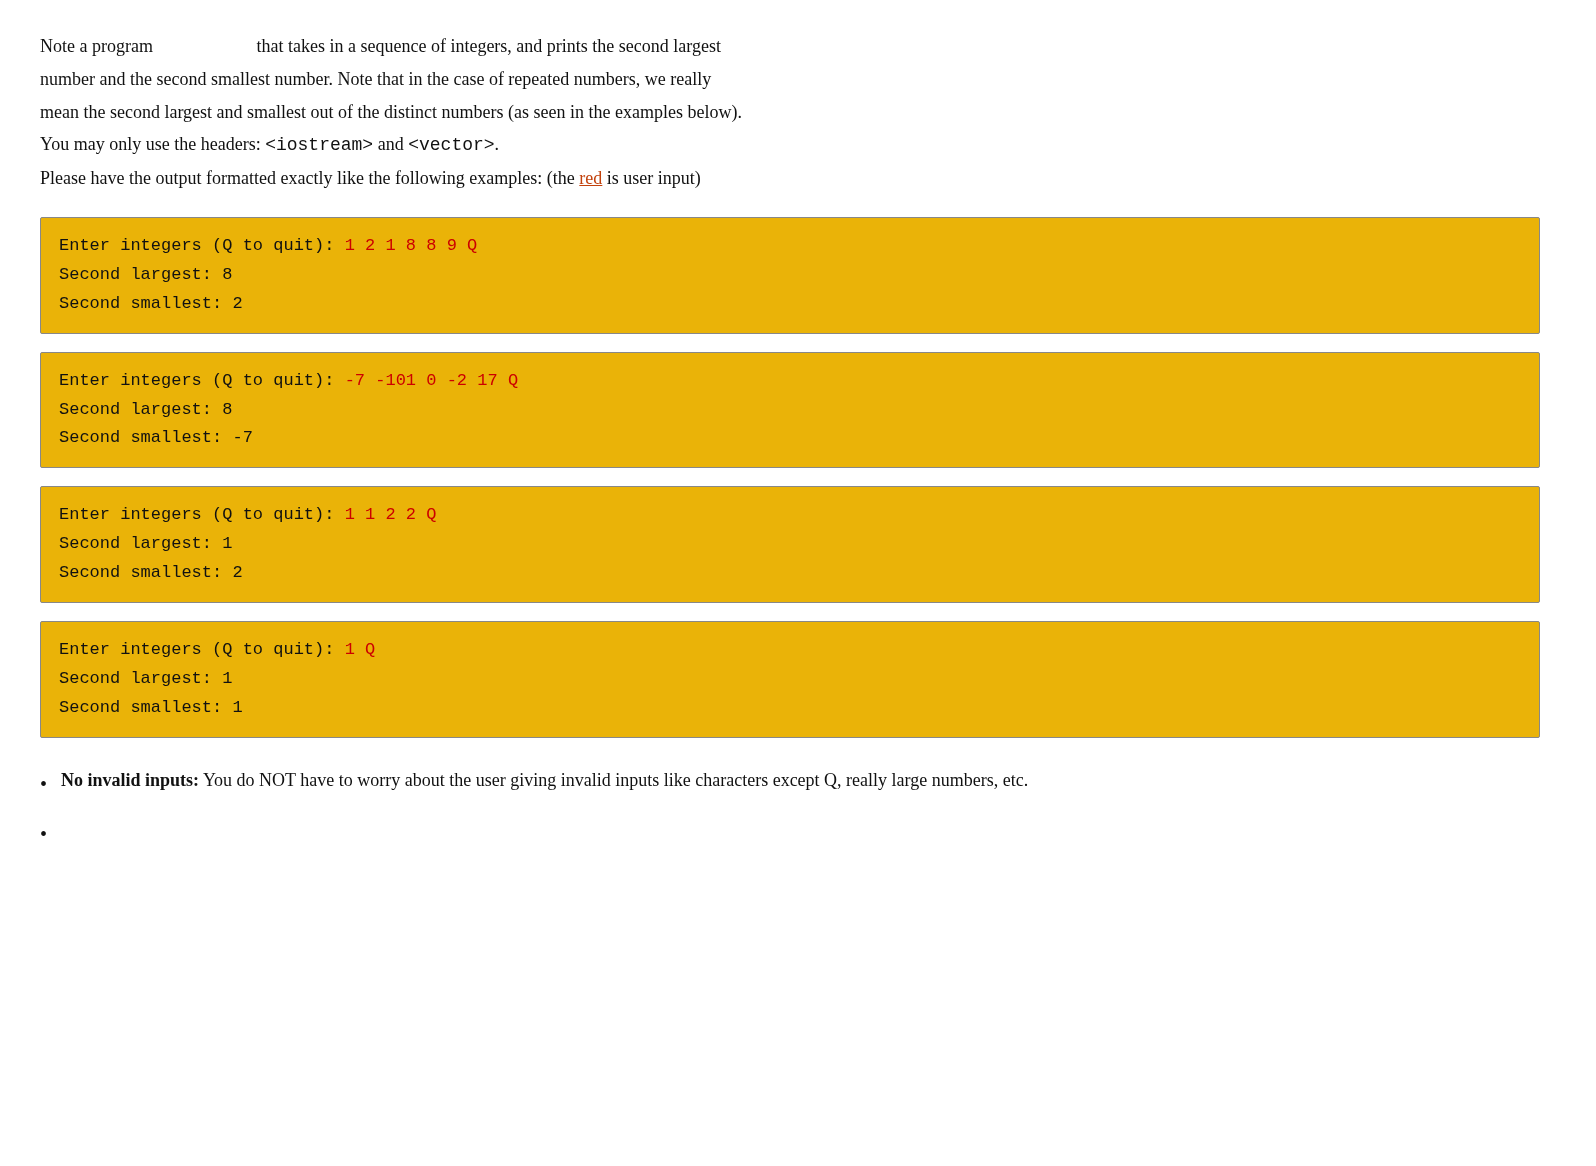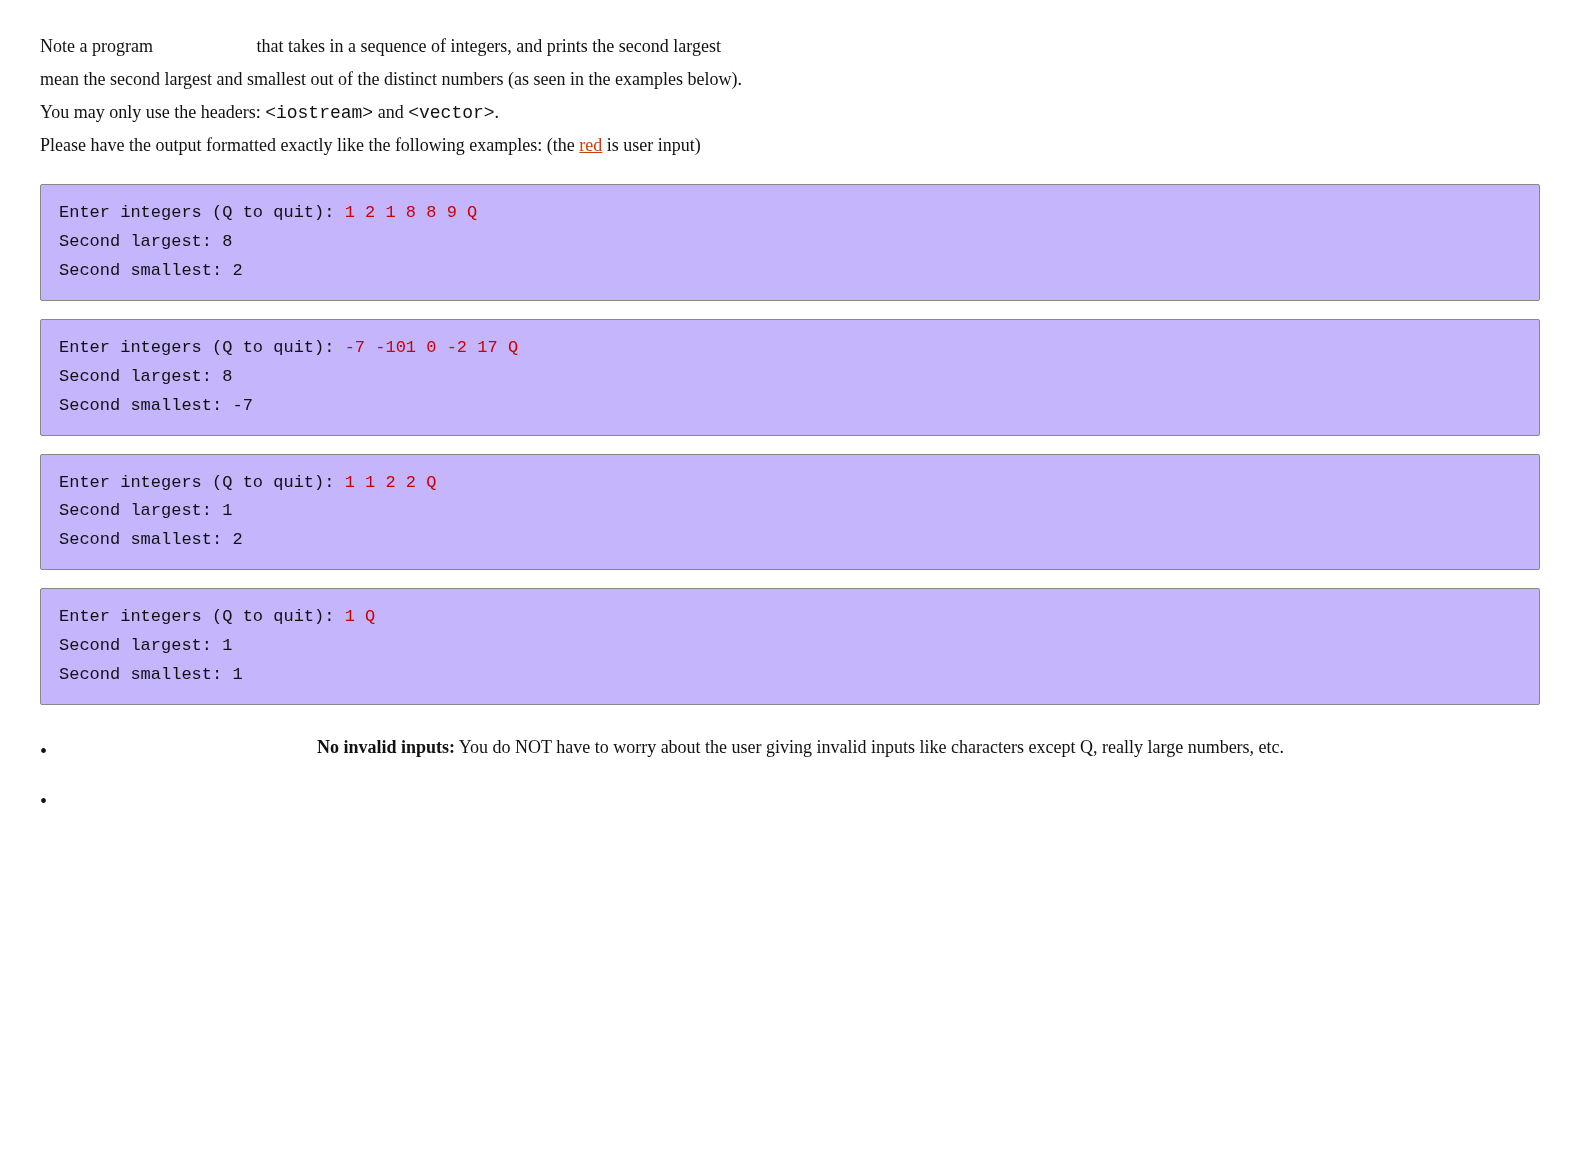--- a/index.html
+++ b/index.html
@@ -32,21 +32,21 @@
       color: #c2410c;
       text-decoration: underline;
     }
 
     code, .mono {
       font-family: 'Courier New', Courier, monospace;
     }
 
     .example-box {
       border: 1px solid #888888;
-      background: #c4b5fd;
+      background: #eab308;
       padding: 14px 18px;
       margin-bottom: 18px;
       font-family: 'Courier New', Courier, monospace;
       font-size: 17px;
       line-height: 1.7;
       max-width: 1500px;
       border-radius: 2px;
     }
 
     .example-box .user-input {
@@ -72,36 +72,36 @@
 
     .bullet-dot {
       margin-right: 14px;
       margin-top: 2px;
       font-size: 20px;
       flex-shrink: 0;
     }
 
     .bullet-text {
       flex: 1;
-      text-align: center;
     }
 
     .bullet-text strong {
       font-weight: bold;
     }
   </style>
 </head>
 <body>
 
 <div class="intro-text">
   <p>
     <span>Note a program</span>
     &nbsp;&nbsp;&nbsp;&nbsp;&nbsp;&nbsp;&nbsp;&nbsp;&nbsp;&nbsp;&nbsp;&nbsp;&nbsp;&nbsp;&nbsp;&nbsp;&nbsp;&nbsp;&nbsp;&nbsp;&nbsp;
     <span>that takes in a sequence of integers, and prints the second largest</span>
   </p>
+  <p>number and the second smallest number.  Note that in the case of repeated numbers, we really</p>
   <p>mean the second largest and smallest out of the distinct numbers (as seen in the examples below).</p>
   <p>
     <span>You may only use the headers: </span><code>&lt;iostream&gt;</code><span> and </span><code>&lt;vector&gt;</code><span>.</span>
   </p>
   <p>
     <span>Please have the output formatted exactly like the following examples:  (the </span><span class="red">red</span><span> is user input)</span>
   </p>
 </div>
 
 <div class="example-box">

